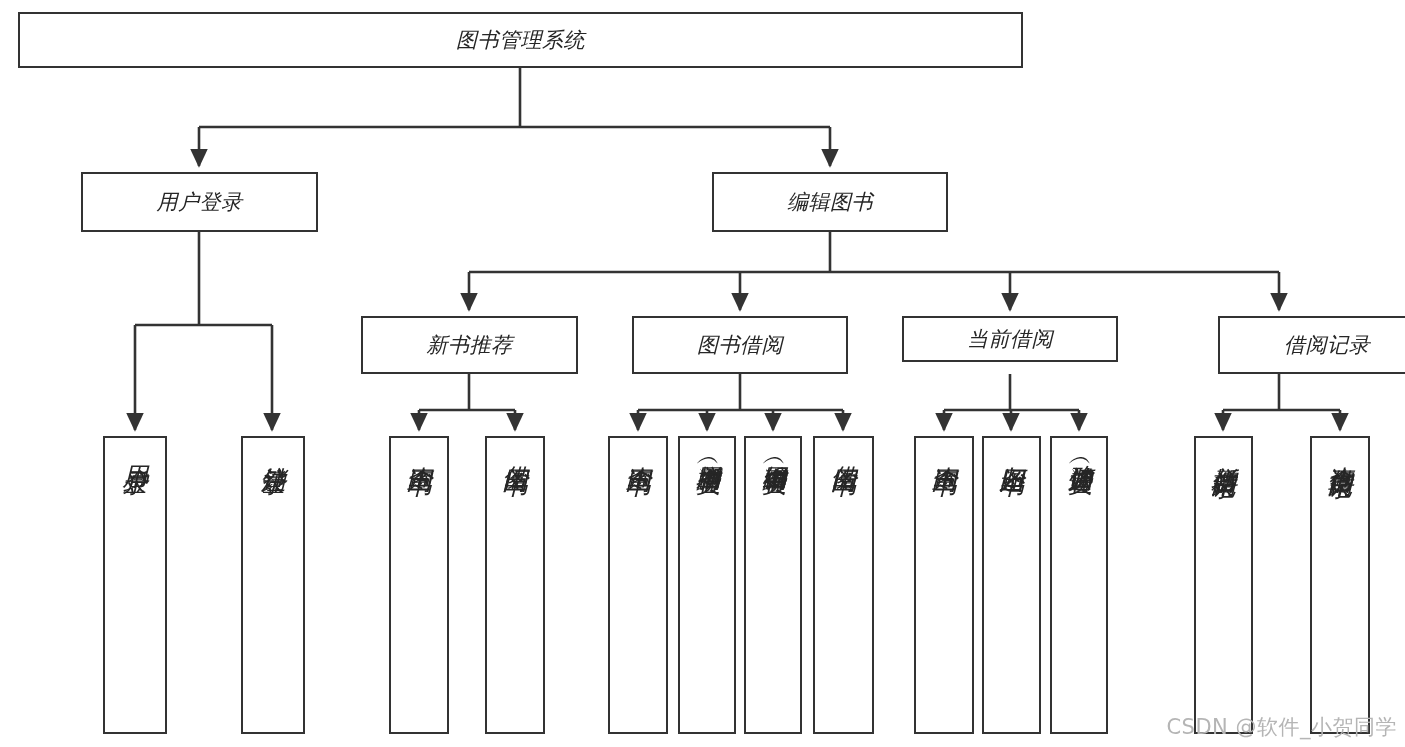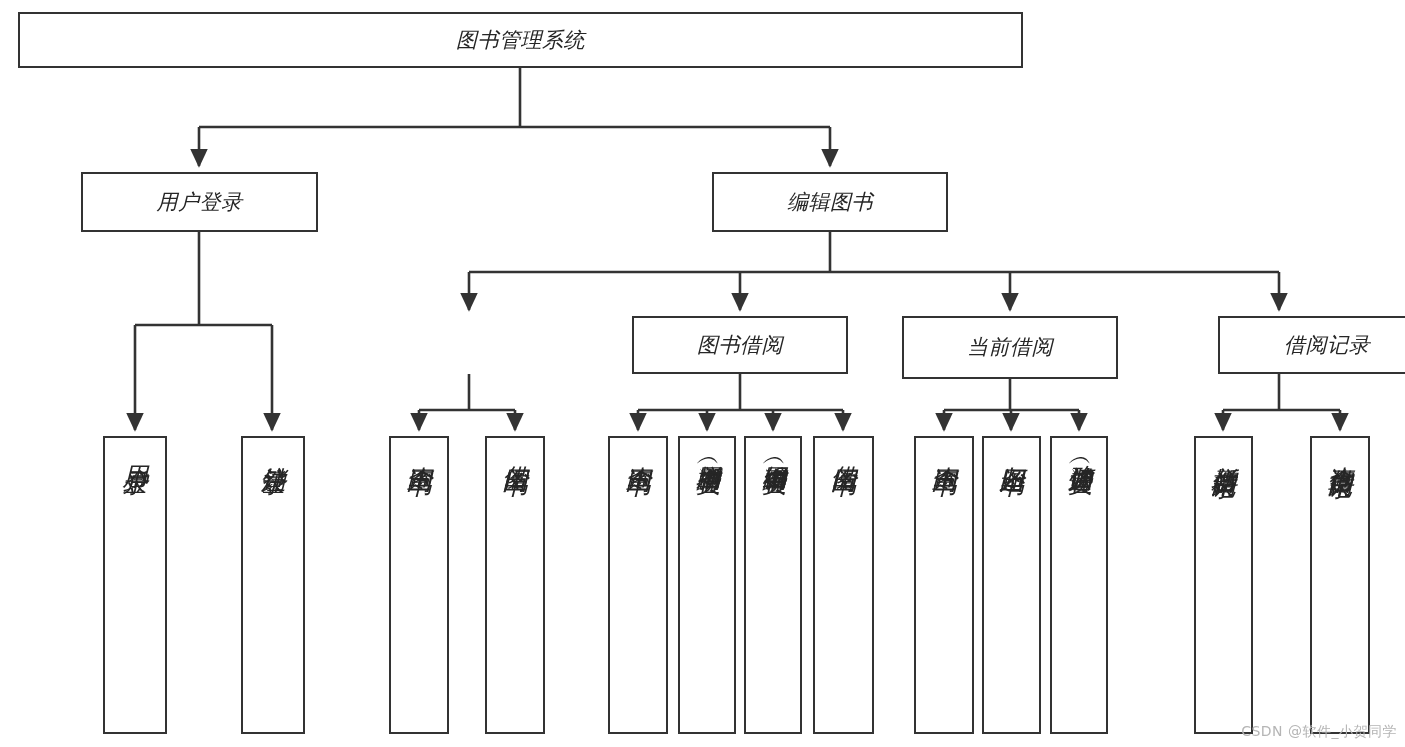--- a/index.html
+++ b/index.html
@@ -61,21 +61,21 @@
     white-space: nowrap;
   }
   .vert.tall-text .node-label {
     font-size: 24px;
     letter-spacing: 1px;
   }
   .watermark {
     position: absolute;
     right: 8px;
     bottom: 6px;
-    font-size: 14px;
+    font-size: 21px;
     color: #b5b5b5;
     letter-spacing: 0.5px;
     white-space: nowrap;
     pointer-events: none;
   }
 </style>
 </head>
 <body>
 
 <div id="diagram-root">
@@ -137,24 +137,27 @@
     <span class="node-label">图书管理系统</span>
   </div>
 
   <div class="node-box horiz" style="left:81px; top:172px; width:237px; height:60px;">
     <span class="node-label">用户登录</span>
   </div>
   <div class="node-box horiz" style="left:712px; top:172px; width:236px; height:60px;">
     <span class="node-label">编辑图书</span>
   </div>
 
+  <div class="node-box horiz" style="left:361px; top:316px; width:217px; height:58px;">
+    <span class="node-label">新书推荐</span>
+  </div>
   <div class="node-box horiz" style="left:632px; top:316px; width:216px; height:58px;">
     <span class="node-label">图书借阅</span>
   </div>
-  <div class="node-box horiz" style="left:902px; top:316px; width:216px; height:63px;">
+  <div class="node-box horiz" style="left:902px; top:316px; width:216px; height:46px;">
     <span class="node-label">当前借阅</span>
   </div>
   <div class="node-box horiz" style="left:1170px; top:316px; width:218px; height:58px;margin-left:48px;">
     <span class="node-label">借阅记录</span>
   </div>
 
   <div class="node-box vert" style="left:103px; top:436px; width:64px; height:298px;">
     <span class="node-label">用户登录</span>
   </div>
   <div class="node-box vert" style="left:241px; top:436px; width:64px; height:298px;">

